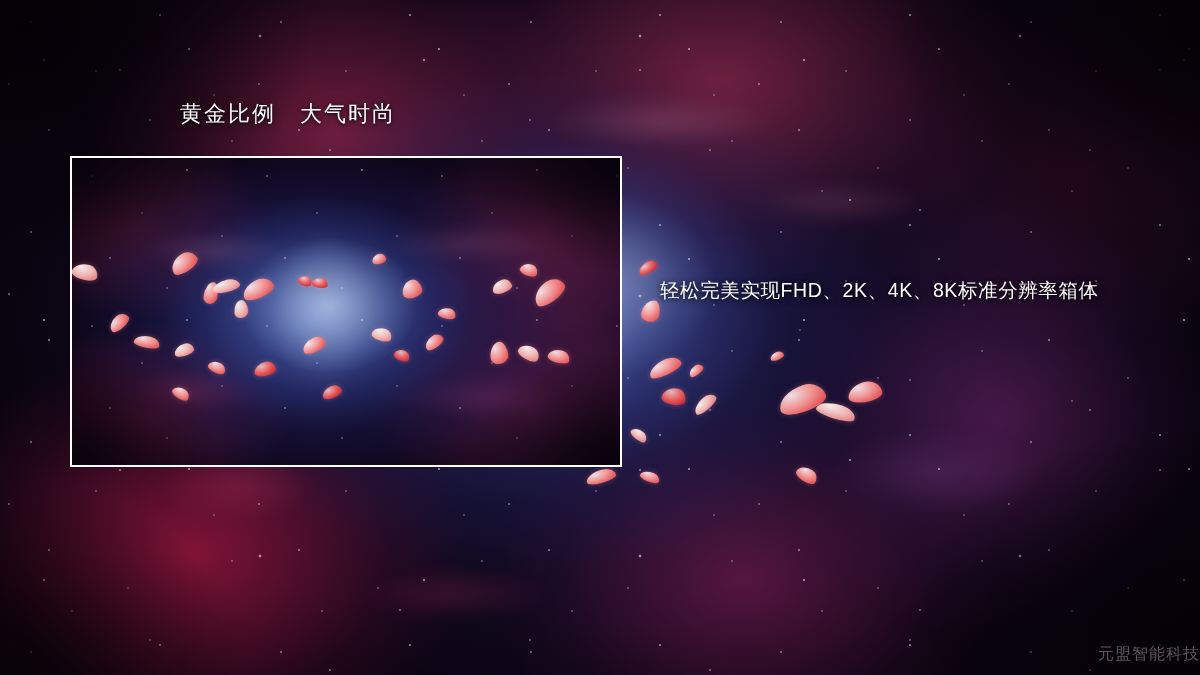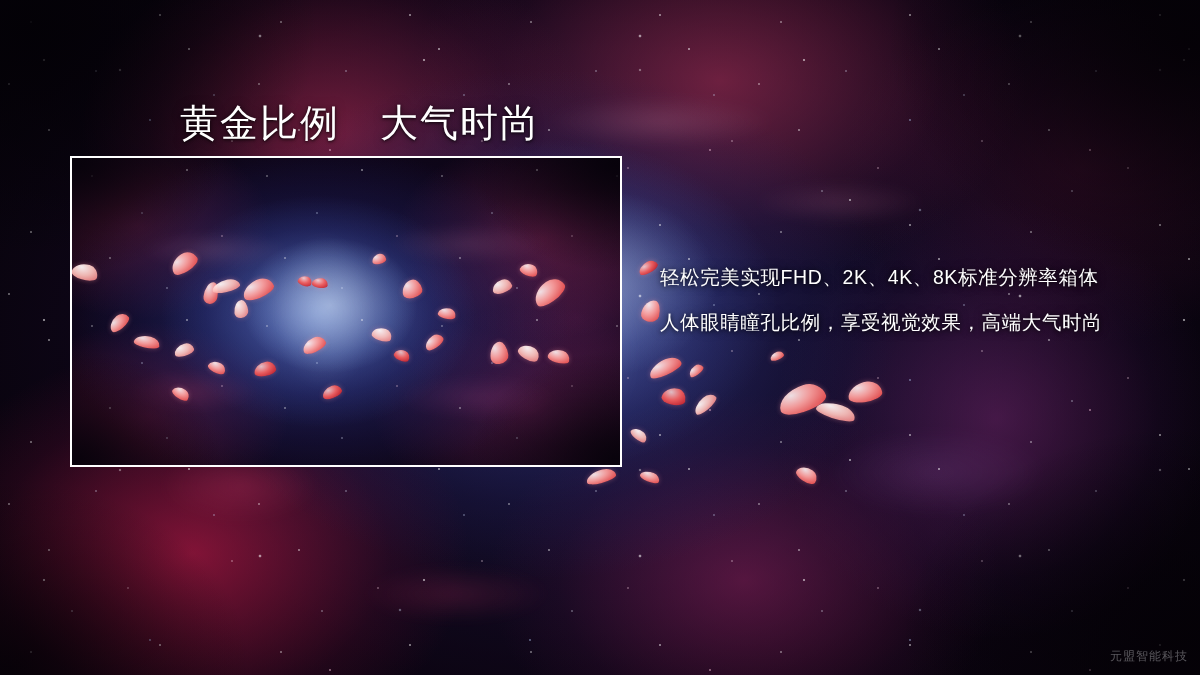--- a/index.html
+++ b/index.html
@@ -176,46 +176,46 @@
       radial-gradient(1px 1px at 95px 130px, #e3ecff, transparent);
     background-size: 175px 150px;
     opacity: 0.9;
   }
 
   
   #title {
     position: absolute;
     left: 180px;
     top: 101px;
-    font-size: 38px;
+    font-size: 22px;
     line-height: 1.2;
     color: #ffffff;
     letter-spacing: 2px;
     white-space: pre;
     text-shadow: 0 0 10px rgba(0,0,0,0.55), 0 1px 3px rgba(0,0,0,0.8);
   }
   #body-copy {
     position: absolute;
     left: 660px;
-    top: 255px;
+    top: 268px;
     width: 520px;
   }
   .body-line {
     font-size: 19.5px;
     line-height: 45px;
     color: #ffffff;
     letter-spacing: 0.6px;
     white-space: nowrap;
     text-shadow: 0 1px 4px rgba(0,0,0,0.75), 0 0 10px rgba(0,0,0,0.5);
   }
   #watermark {
     position: absolute;
-    right: 12px;
+    right: 0;
     bottom: 10px;
-    font-size: 12px;
+    font-size: 16px;
     letter-spacing: 1px;
     color: rgba(190,190,195,0.45);
   }
 </style>
 </head>
 <body>
 
 <div id="slide">
 
   <div class="nebula-base"></div>
@@ -277,18 +277,17 @@
       <div class="petal" style="left:418px; top:184px; width:18px; height:22px; transform:rotate(-8deg);"></div>
       <div class="petal" style="left:476px; top:192px; width:22px; height:13px; transform:rotate(16deg);"></div>
       <div class="petal deep" style="left:250px; top:228px; width:20px; height:12px; transform:rotate(-20deg);"></div>
       <div class="petal" style="left:100px; top:230px; width:18px; height:11px; transform:rotate(34deg);"></div>
       <div class="petal" style="left:300px; top:96px; width:14px; height:10px; transform:rotate(-12deg);"></div>
     </div>
   </div>
 
   <div id="body-copy">
     <div class="body-line">轻松完美实现FHD、2K、4K、8K标准分辨率箱体</div>
-    <div class="body-line">人体眼睛瞳孔比例，享受视觉效果，高端大气时尚</div>
   </div>
 
   <div id="watermark">元盟智能科技</div>
 
 </div>
 
 </body></html>

